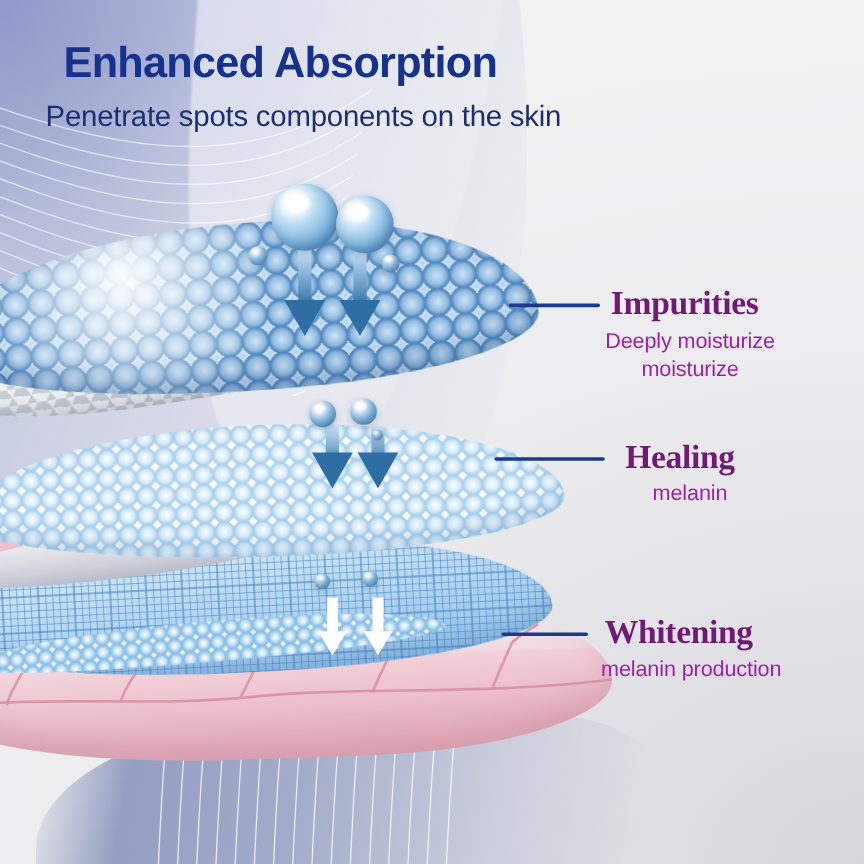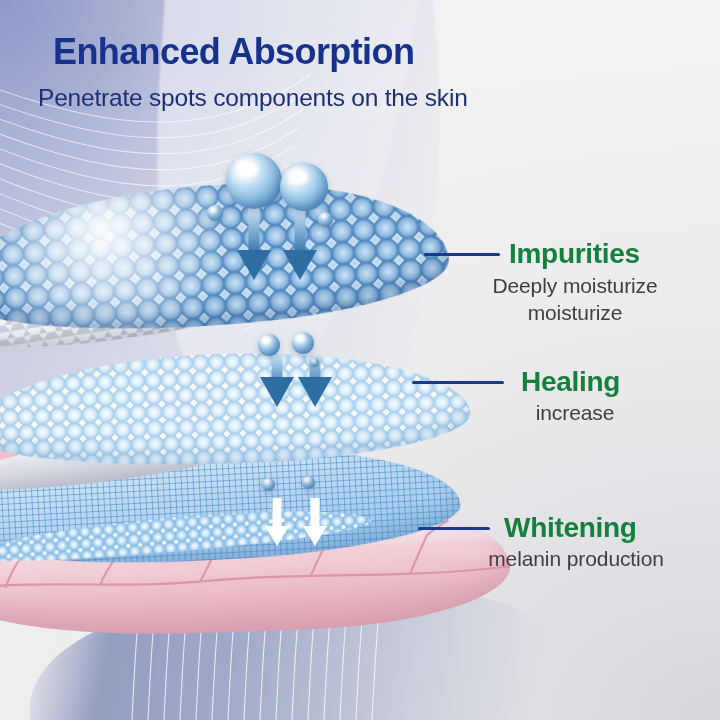--- a/index.html
+++ b/index.html
@@ -266,29 +266,30 @@
   .callout .leader {
     position: absolute;
     height: 3px;
     background: #1b3a8c;
     border-radius: 2px;
   }
   .callout .ctitle {
     position: absolute;
     font-size: 28px;
     font-weight: bold;
-    color: #15803d;
+    color: #701a75;
     letter-spacing: -0.3px;
     white-space: nowrap;
+    font-family: Liberation Serif, serif;
   }
   .callout .cbody {
     position: absolute;
-    font-size: 21px;
+    font-size: 18px;
     line-height: 1.27;
-    color: #404040;
+    color: #a21caf;
     text-align: center;
     letter-spacing: -0.1px;
   }
 </style>
 </head>
 <body>
 
 <div id="poster">
 
   <div class="bg-base"></div>
@@ -426,21 +427,21 @@
     <div class="cbody" style="left:440px;top:273px;width:270px;">
       <div>Deeply moisturize</div>
       <div>moisturize</div>
     </div>
   </div>
 
   <div class="callout">
     <div class="leader" style="left:412px;top:381px;width:92px;"></div>
     <div class="ctitle" style="left:521px;top:366px;">Healing</div>
     <div class="cbody" style="left:440px;top:400px;width:270px;">
-      <div>increase</div>
+      <div>melanin</div>
     </div>
   </div>
 
   <div class="callout">
     <div class="leader" style="left:418px;top:527px;width:72px;"></div>
     <div class="ctitle" style="left:504px;top:512px;">Whitening</div>
     <div class="cbody" style="left:440px;top:546px;width:272px;">
       <div>melanin production</div>
     </div>
   </div>

